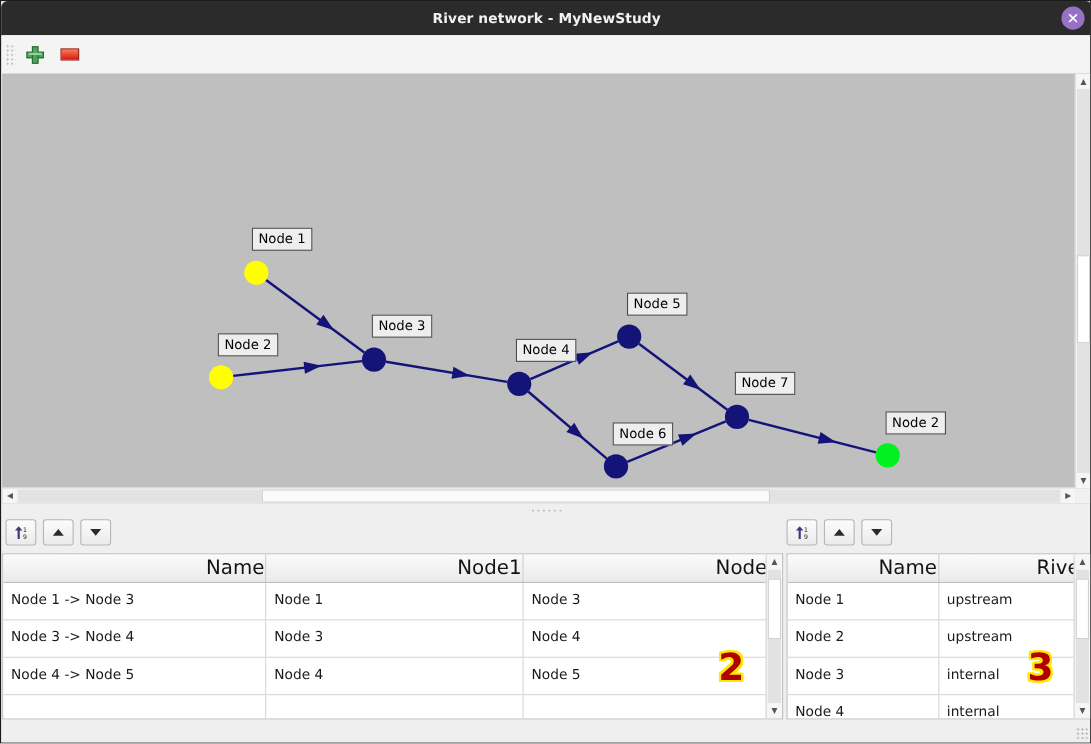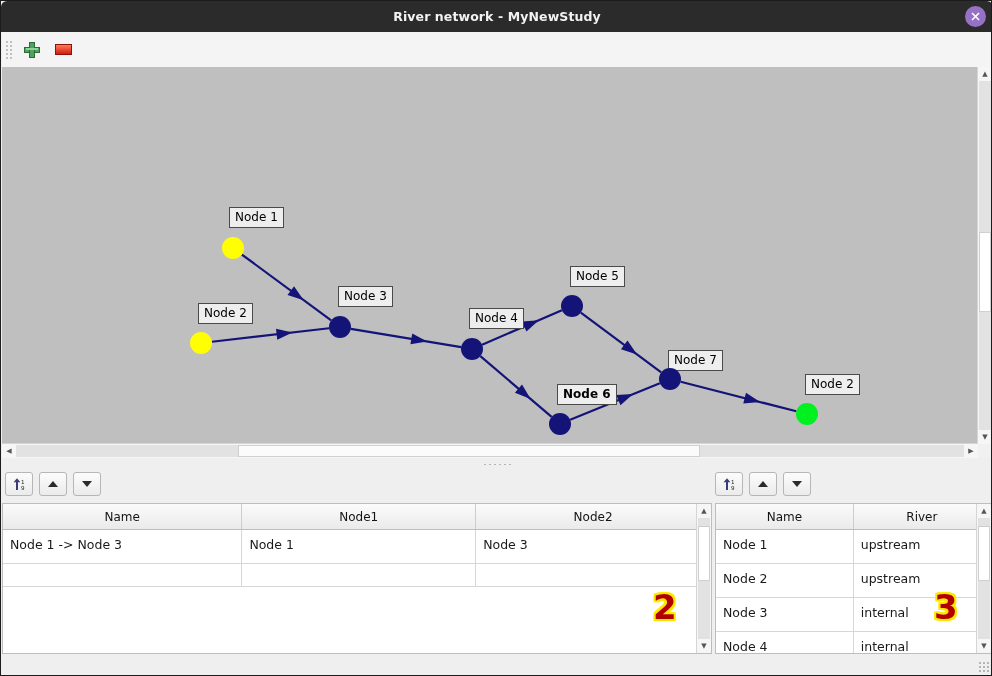--- a/index.html
+++ b/index.html
@@ -272,24 +272,24 @@
     table-layout: fixed;
     width: 100%;
     font-size: 12.5px;
     color: #1a1a1a;
   }
   table.grid th {
     background: linear-gradient(#fbfbfb, #eaeaea);
     border-right: 1px solid #cdcdcd;
     border-bottom: 1px solid #bdbdbd;
     font-weight: normal;
-    font-size: 12px;
+    font-size: 18px;
     height: 23px;
     color: #141414;
-    text-align: center;
+    text-align: right;
   }
   table.grid td {
     border-right: 1px solid #d6d6d6;
     border-bottom: 1px solid #d6d6d6;
     height: 29px;
     padding: 0 0 4px 7px;
     background: #ffffff;
     white-space: nowrap;
     overflow: hidden;
   }
@@ -381,23 +381,23 @@
           <div class="glabel" style="left: 227px; top: 140px;">Node 1</div>
           <div class="gnode upstream" style="left: 220px; top: 170px;"></div>
           <div class="glabel" style="left: 196px; top: 236px;">Node 2</div>
           <div class="gnode upstream" style="left: 188px; top: 265px;"></div>
           <div class="glabel" style="left: 336px; top: 219px;">Node 3</div>
           <div class="gnode internal" style="left: 327px; top: 249px;"></div>
           <div class="glabel" style="left: 467px; top: 241px;">Node 4</div>
           <div class="gnode internal" style="left: 459px; top: 271px;"></div>
           <div class="glabel" style="left: 568px; top: 199px;">Node 5</div>
           <div class="gnode internal" style="left: 559px; top: 228px;"></div>
-          <div class="glabel" style="left: 555px; top: 317px; font-weight: bold;">Node 6</div>
+          <div class="glabel" style="left: 555px; top: 317px;">Node 6</div>
           <div class="gnode internal" style="left: 547px; top: 346px;"></div>
-          <div class="glabel" style="left: 666px; top: 271px; margin-top: 12px;">Node 7</div>
+          <div class="glabel" style="left: 666px; top: 271px;">Node 7</div>
           <div class="gnode internal" style="left: 657px; top: 301px;"></div>
           <div class="glabel" style="left: 803px; top: 307px;">Node 2</div>
           <div class="gnode downstream" style="left: 794px; top: 336px;"></div>
         </div>
 
     </div>
 
     <div class="sb-v">
       <div class="sb-arrow" style="top:0;">▲</div>
       <div class="sb-track-v" style="top:14px; height:349px;"></div>
@@ -451,20 +451,30 @@
                 <th>Node1</th>
                 <th>Node2</th>
               </tr>
             </thead>
           <tbody id="reach-body">
               <tr>
                 <td>Node 1 -&gt; Node 3</td>
                 <td>Node 1</td>
                 <td>Node 3</td>
               </tr>
+              <tr>
+                <td>Node 3 -&gt; Node 4</td>
+                <td>Node 3</td>
+                <td>Node 4</td>
+              </tr>
+              <tr>
+                <td>Node 4 -&gt; Node 5</td>
+                <td>Node 4</td>
+                <td>Node 5</td>
+              </tr>
               <tr class="filler">
                 <td></td>
                 <td></td>
                 <td></td>
               </tr>
             </tbody>
         </table>
         <div class="grid-scroll-v">
           <div class="sb-arrow" style="top:0;">▲</div>
           <div class="sb-track-v" style="top:14px; height:121px;"></div>

